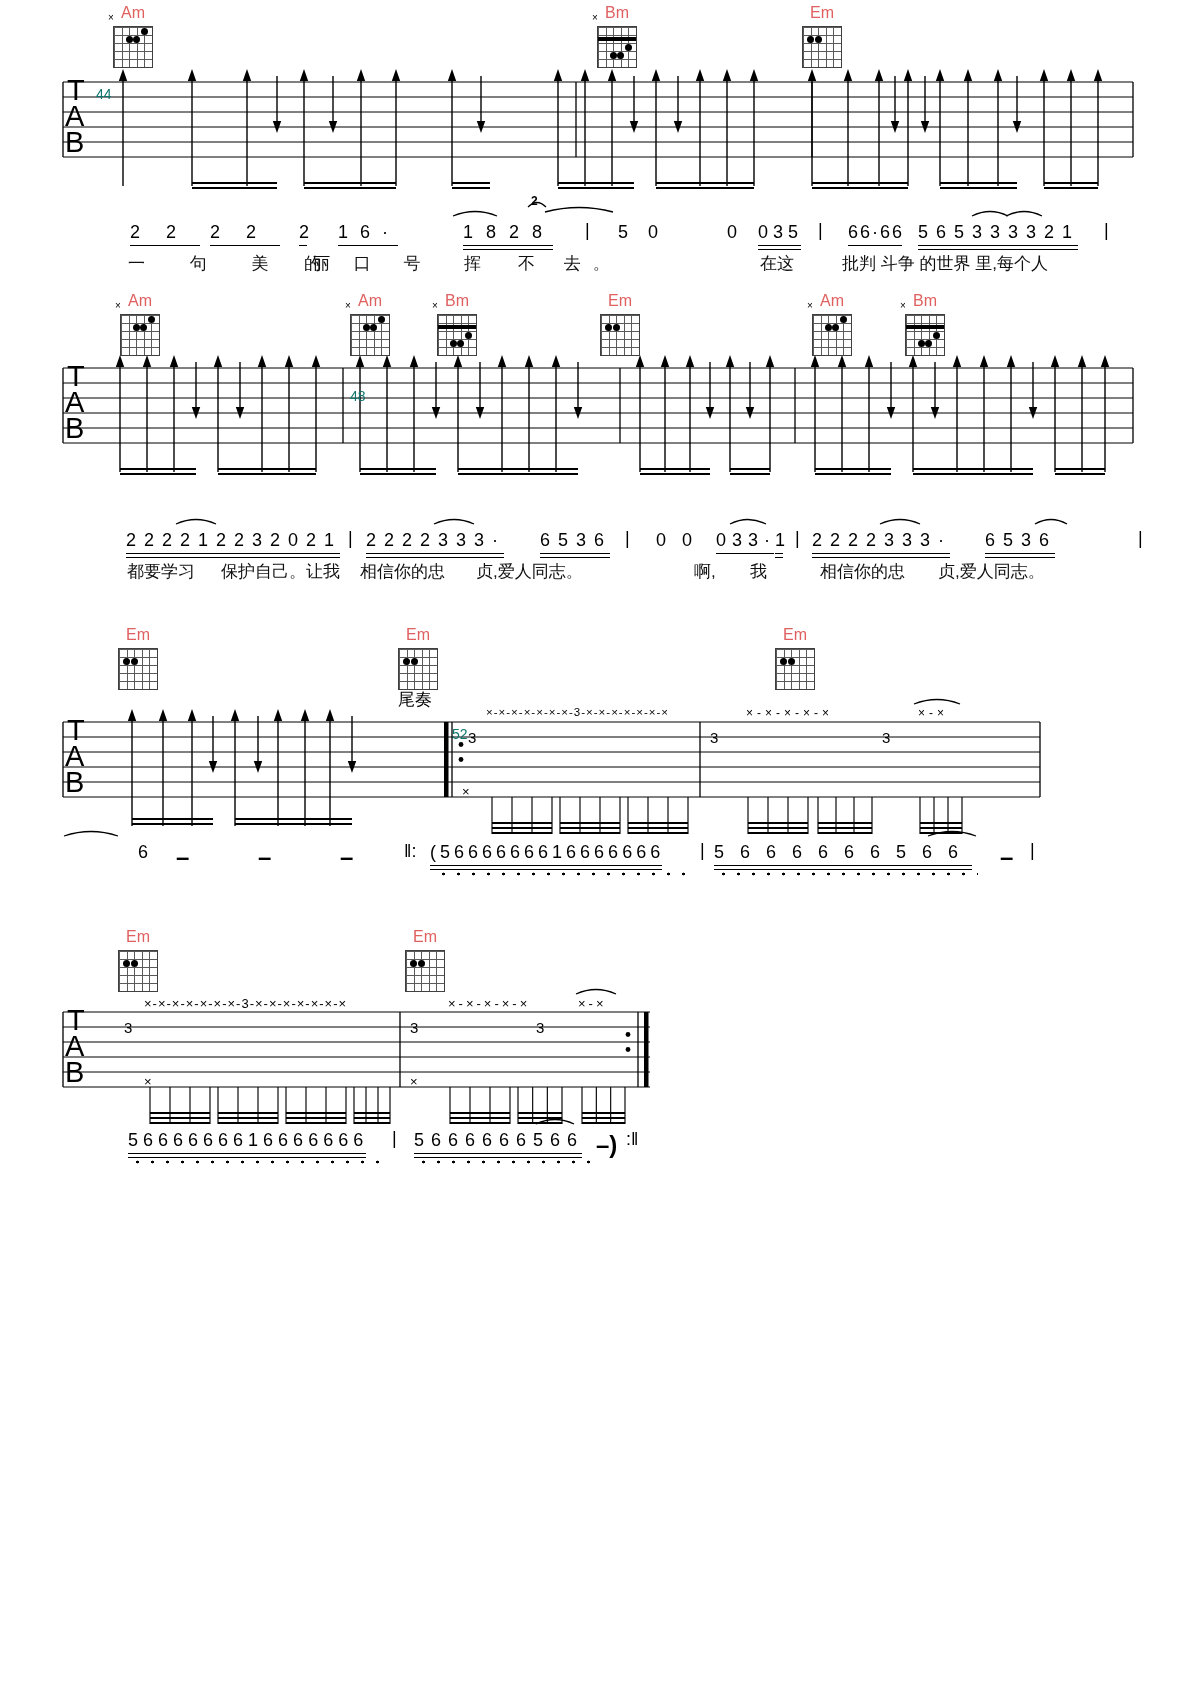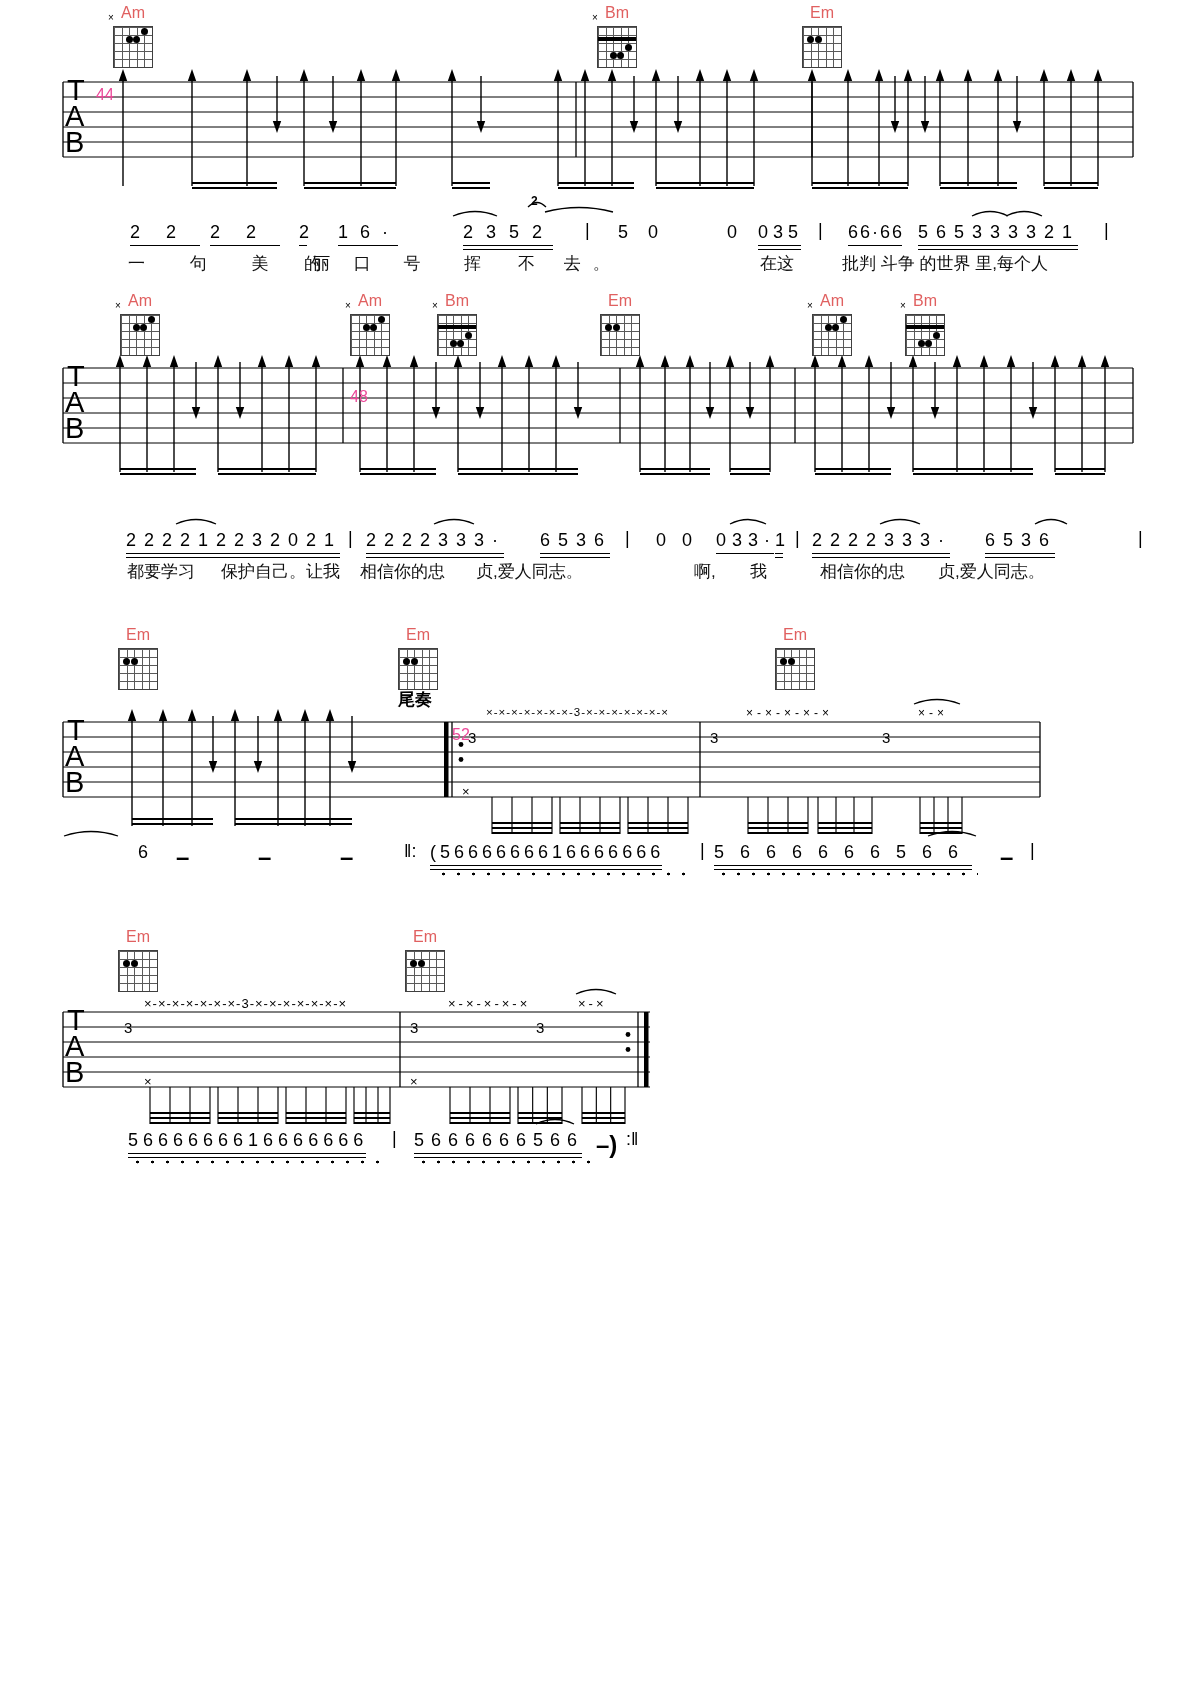--- a/index.html
+++ b/index.html
@@ -3,38 +3,38 @@
 <meta charset="utf-8">
 <style>
   html,body{margin:0;padding:0;background:#fff}
   .page{position:relative;width:1200px;height:1698px;background:#ffffff;
         font-family:"Liberation Sans","DejaVu Sans",sans-serif;color:#000;overflow:hidden}
   svg.staves{position:absolute;left:0;top:0;pointer-events:none}
   .seg{position:absolute;white-space:pre;line-height:1.15}
   .num{font-size:18px}
   .lyr{font-size:17px;color:#101010}
   .dsh{font-size:24px;font-weight:700;line-height:14px}
-  .mnum{position:absolute;font-size:16px;color:#ec4899}
+  .mnum{position:absolute;font-size:14px;color:#0f766e}
   .clef{position:absolute;font-size:29px;font-weight:500;line-height:1}
   .u1::after,.u2::after{content:"";position:absolute;left:0;right:2px;bottom:-3px;border-top:1.6px solid #000}
   .u2::before{content:"";position:absolute;left:0;right:2px;bottom:-7px;border-top:1.6px solid #000}
   .odots{position:absolute;height:4px;
          background-image:radial-gradient(circle,#000 1.3px,transparent 1.6px);
          background-size:15px 4px;background-repeat:repeat-x}
   .chord{position:absolute;width:40px}
   .clabel{position:absolute;top:-22px;left:-6px;width:52px;text-align:center;font-size:16px;color:#e06060}
   .cmute{position:absolute;top:-14px;left:-5px;font-size:10px;color:#000}
   .cgrid{position:absolute;left:0;top:0;width:38px;height:40px;border:1px solid #3f3f3f;
          background-image:repeating-linear-gradient(to right,#5a5a5a 0 1px,transparent 1px 7.6px),
                           repeating-linear-gradient(to bottom,#5a5a5a 0 1px,transparent 1px 8px)}
   .cdot{position:absolute;width:7px;height:7px;border-radius:50%;background:#000}
   .cbarre{position:absolute;left:0;right:0;top:10px;height:4px;background:#000}
   .xrow{position:absolute;font-size:12px;letter-spacing:1px;white-space:pre}
   .fret{position:absolute;font-size:15px}
-  .outro{position:absolute;font-size:17px;font-weight:700}
+  .outro{position:absolute;font-size:17px;font-weight:400}
   .grace{position:absolute;font-size:12px;font-weight:700}
 </style>
 </head>
 <body>
 
 <div class="page">
 
   <svg id="staves" class="staves" width="1200" height="1250" viewBox="0 0 1200 1250">
       <line x1="63" y1="82" x2="1133" y2="82" stroke="#000" stroke-width="1"></line>
       <line x1="63" y1="97" x2="1133" y2="97" stroke="#000" stroke-width="1"></line>
@@ -434,21 +434,21 @@
     <div class="cgrid">
       <i class="cdot" style="left:4px;top:9px"></i>
         <i class="cdot" style="left:12px;top:9px"></i>
     </div>
   </div>
 
   <span class="seg num u1" style="left:130px;top:222px;letter-spacing:26px">22</span>
   <span class="seg num u1" style="left:210px;top:222px;letter-spacing:26px">22</span>
   <span class="seg num u1" style="left:299px;top:222px">2</span>
   <span class="seg num u1" style="left:338px;top:222px;letter-spacing:12px">16·</span>
-  <span class="seg num u2" style="left:463px;top:222px;letter-spacing:13px">2352</span>
+  <span class="seg num u2" style="left:463px;top:222px;letter-spacing:13px">1828</span>
   <span class="seg num" style="left:585px;top:220px">|</span>
   <span class="seg num" style="left:618px;top:222px;letter-spacing:20px">50</span>
   <span class="seg num" style="left:727px;top:222px">0</span>
   <span class="seg num u2" style="left:758px;top:222px;letter-spacing:5px">035</span>
   <span class="seg num" style="left:818px;top:220px">|</span>
   <span class="seg num u1" style="left:848px;top:222px;letter-spacing:2px">66·66</span>
   <span class="seg num u2" style="left:918px;top:222px;letter-spacing:8px">565333321</span>
   <span class="seg num" style="left:1104px;top:220px">|</span>
   <span class="grace" style="left:531px;top:194px">2</span>
 

